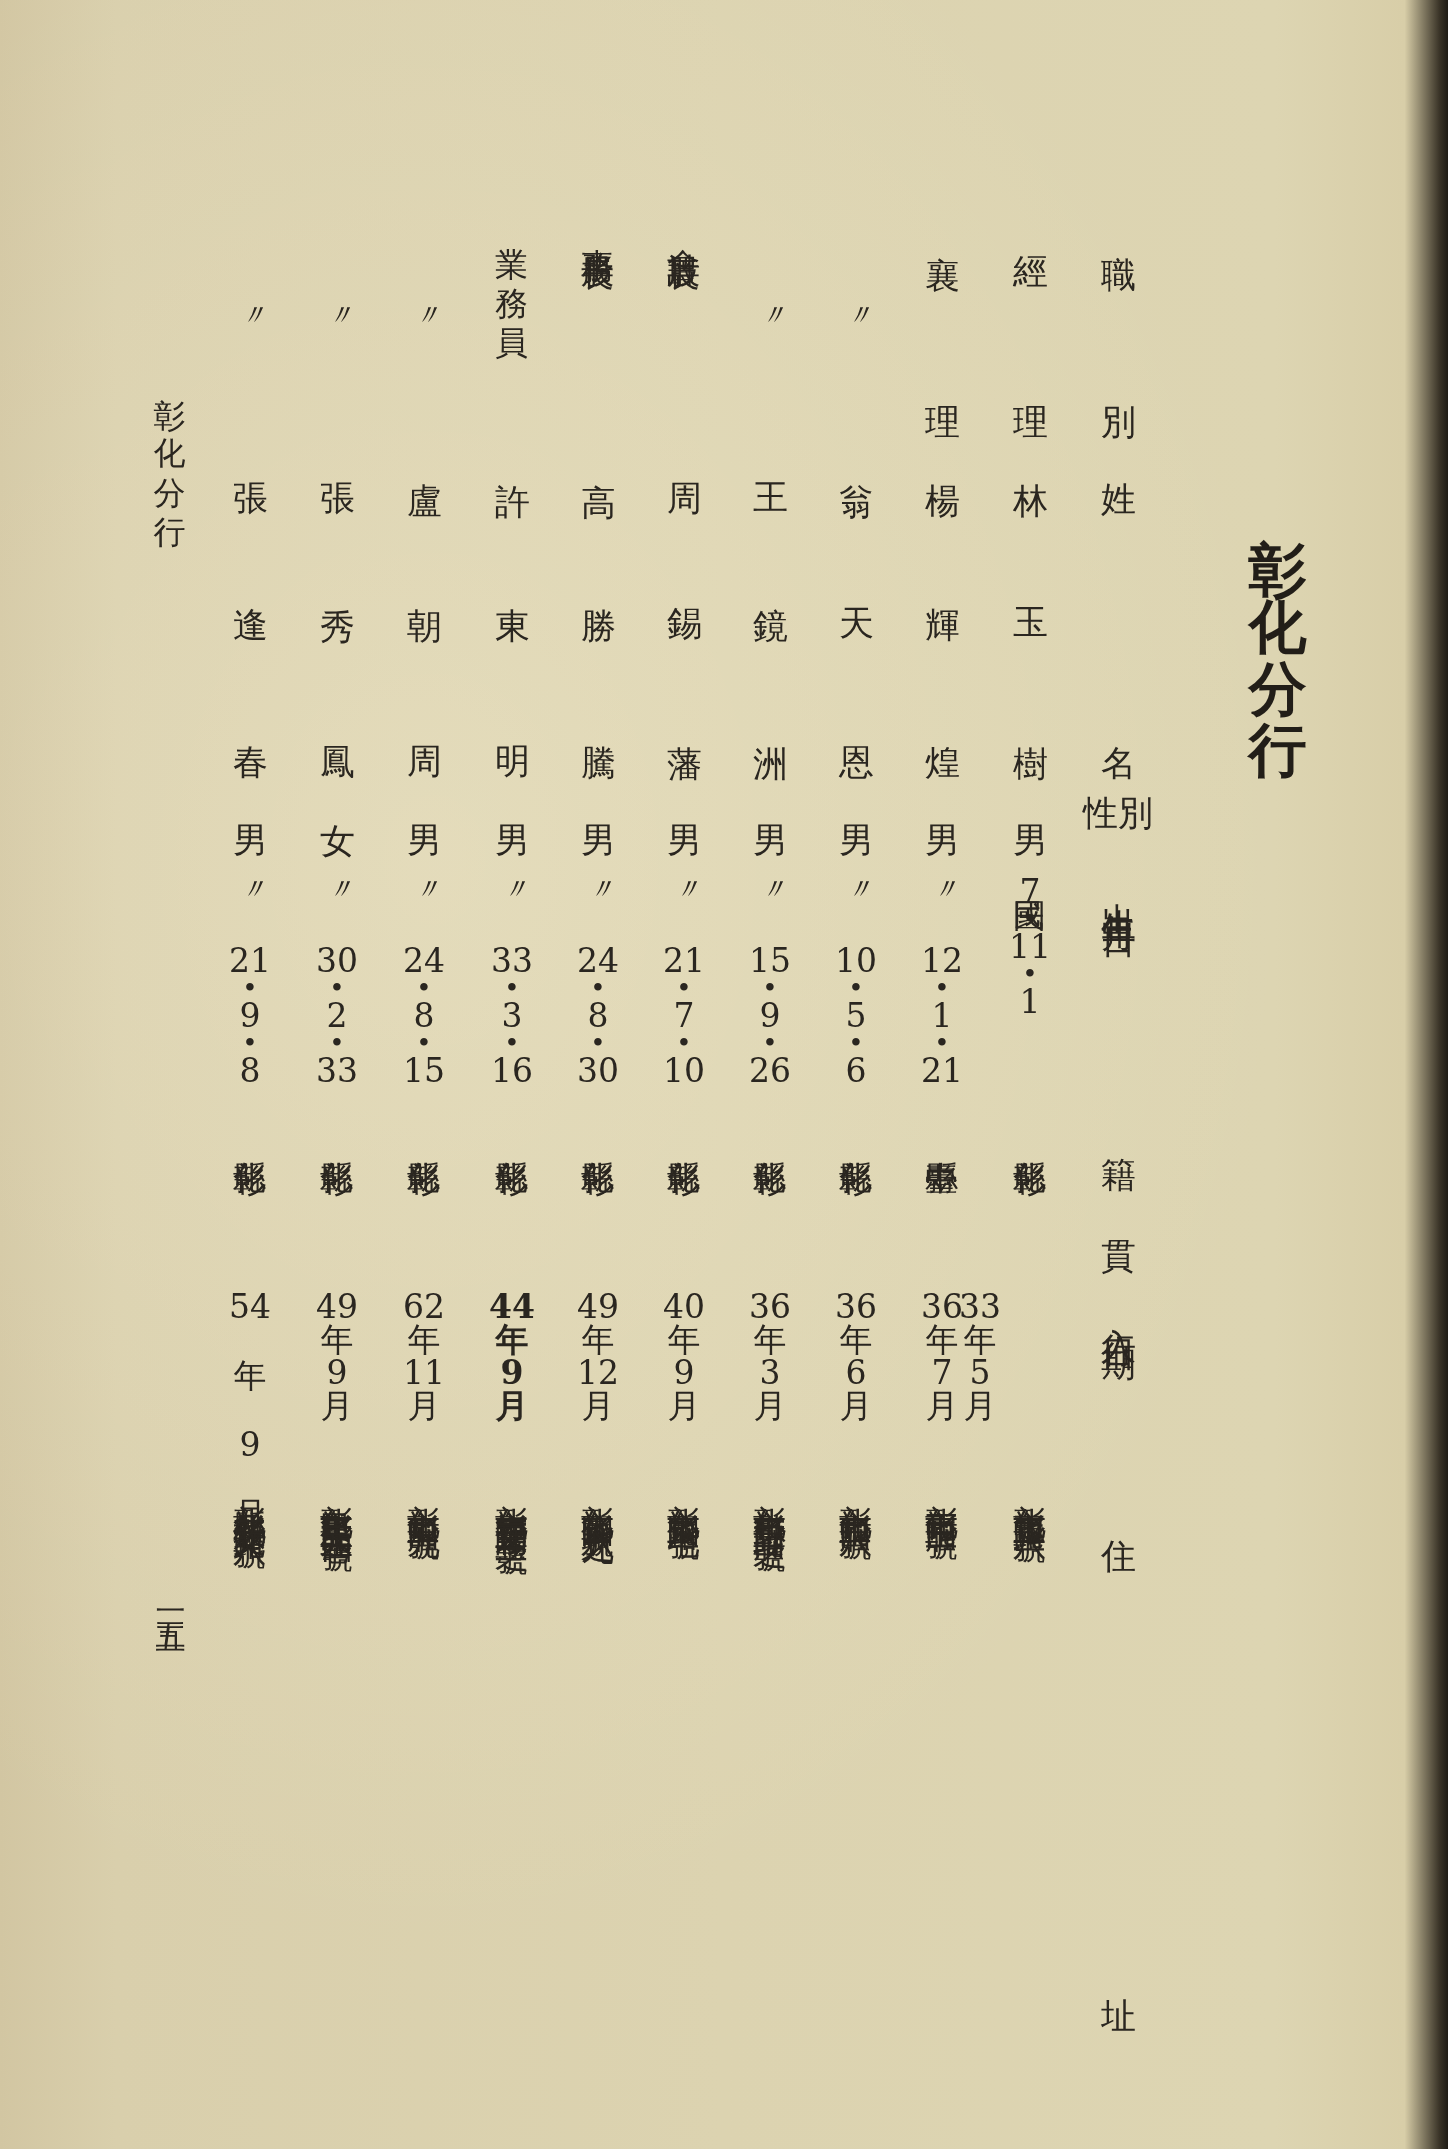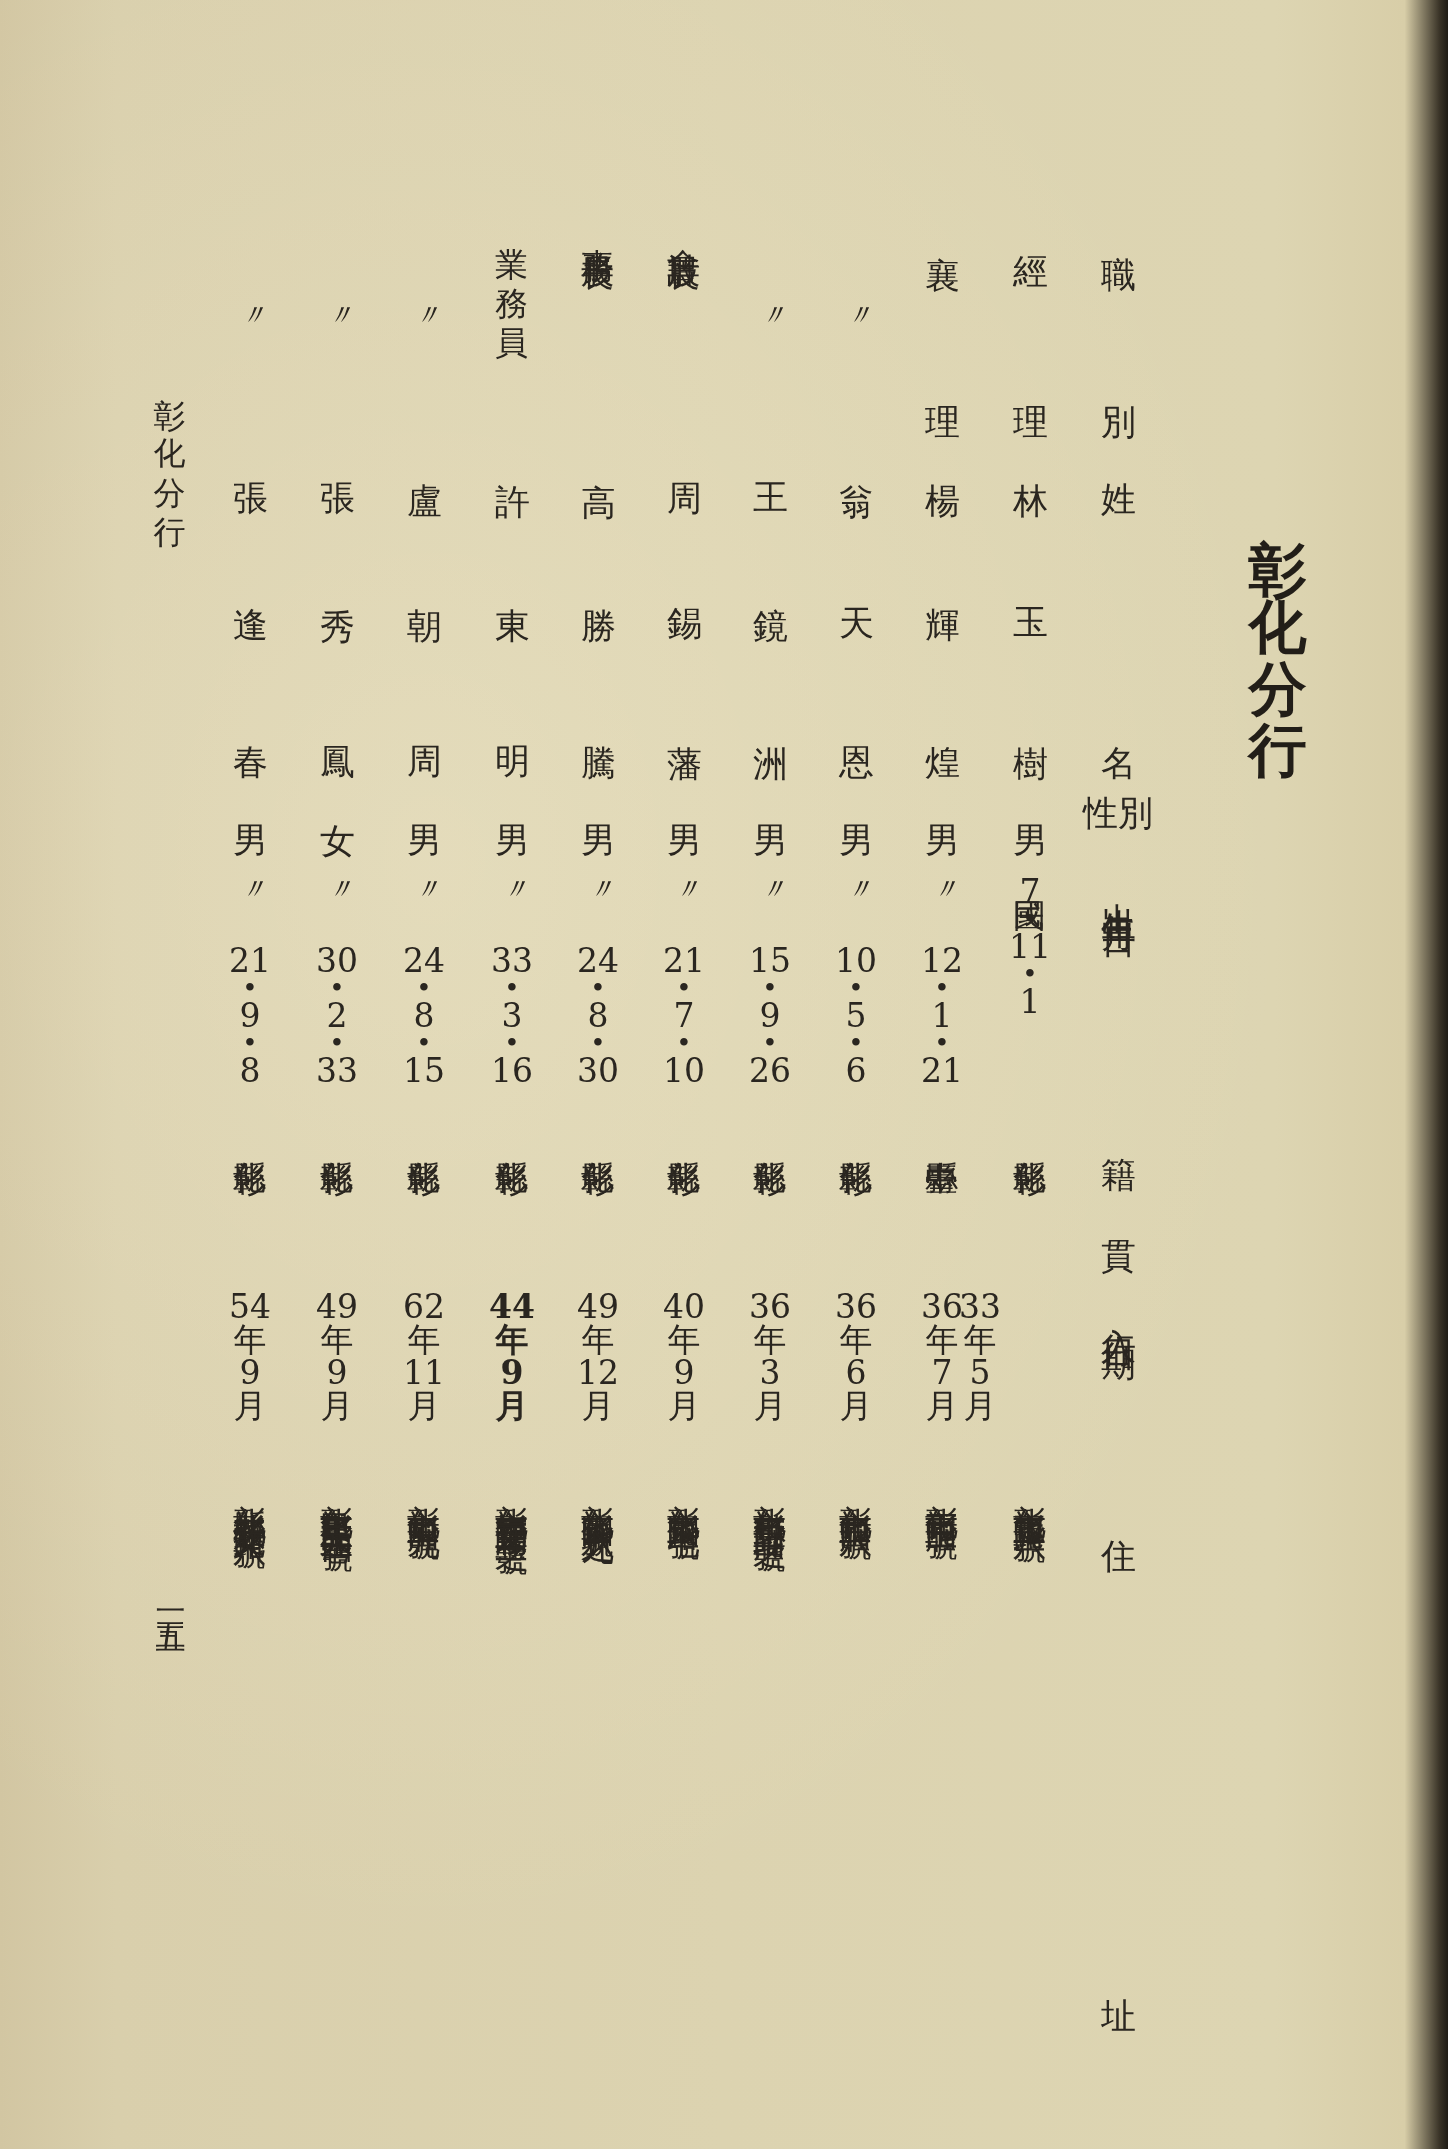--- a/index.html
+++ b/index.html
@@ -336,21 +336,21 @@
     <div class="header-cell" style="left:250px; top:796px;">男</div>
     <div class="ditto" style="left:250px; top:874px;">〃</div>
     <div class="stack" style="left:250px; top:944px;">
       <span>21</span>
       <span class="dot">•</span>
       <span>9</span>
       <span class="dot">•</span>
       <span>8</span>
     </div>
     <div class="header-cell" style="left:250px; top:1135px; font-size:33px;">彰化縣</div>
-    <div class="stack" style="left:250px; top:1290px;">
+    <div class="stack" style="left:250px; top:1290px;gap:36px;">
       <span>54</span>
       <span>年</span>
       <span>9</span>
       <span>月</span>
     </div>
     <div class="header-cell" style="left:250px; top:1478px; font-size:33px; letter-spacing:3px;">彰化縣北斗鎮文苑路一八號</div>
   </div>
 
   <div class="side-label">彰化分行</div>
   <div class="page-number">一五五</div>

